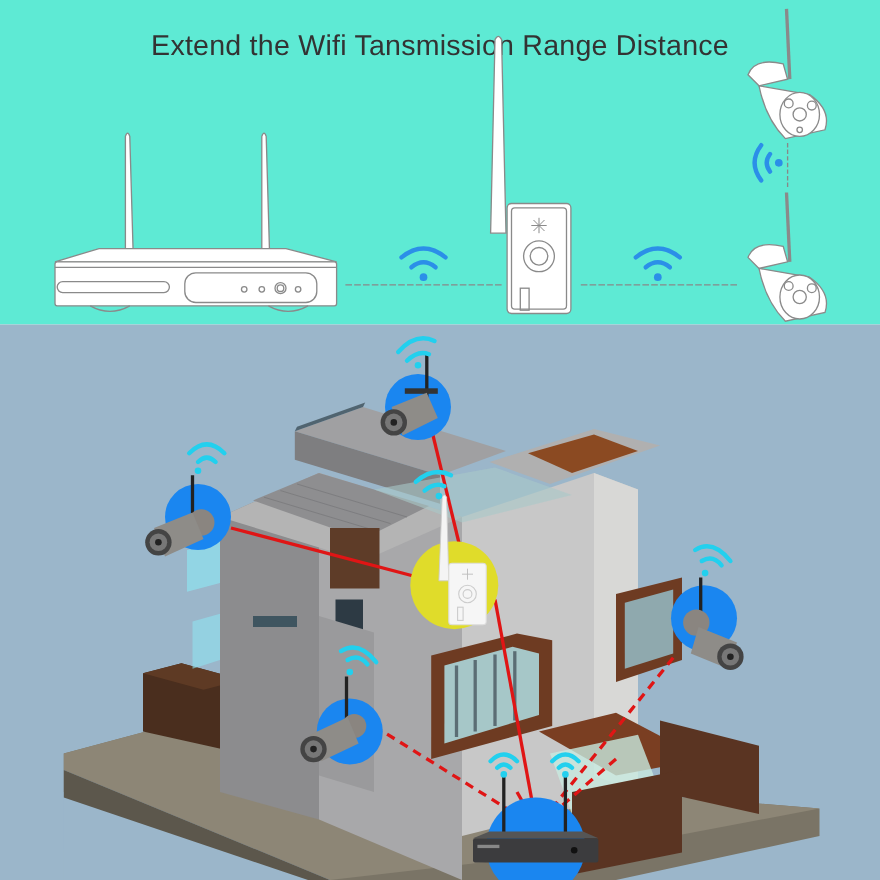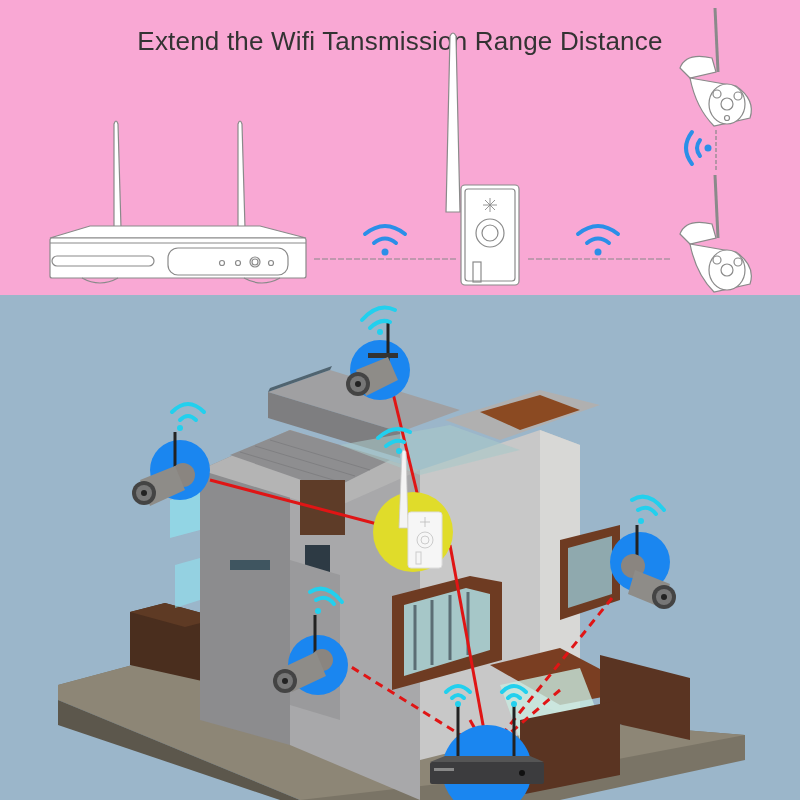--- a/index.html
+++ b/index.html
@@ -1,17 +1,17 @@
 <!DOCTYPE html>
 <html><head>
 <meta charset="utf-8">
 <style>
   html, body { margin:0; padding:0; }
   body { width:800px; height:800px; overflow:hidden; background:#ffffff; position:relative; font-family:"Liberation Sans", sans-serif; }
-  .top { position:absolute; left:0; top:0; width:800px; height:295px; background:#f9a8d4; }
+  .top { position:absolute; left:0; top:0; width:800px; height:295px; background:#5eead4; }
   .title { position:absolute; left:0; top:26px; width:800px; text-align:center; font-size:26px; color:#333333; letter-spacing:0.2px; }
   .bottom { position:absolute; left:0; top:295px; width:800px; height:505px; background:#9bb6ca; overflow:hidden; }
   svg { position:absolute; left:0; top:0; }
 </style>
 </head>
 <body>
 
 <div class="top">
   <div class="title">Extend the Wifi Tansmission Range Distance</div>
 

